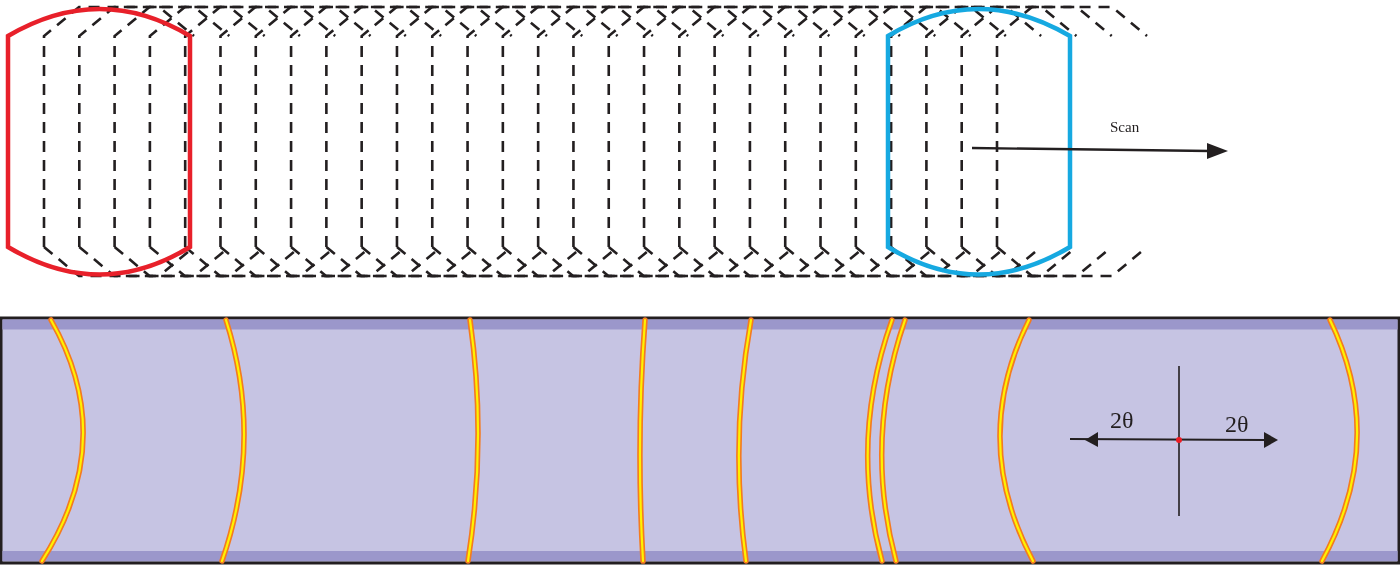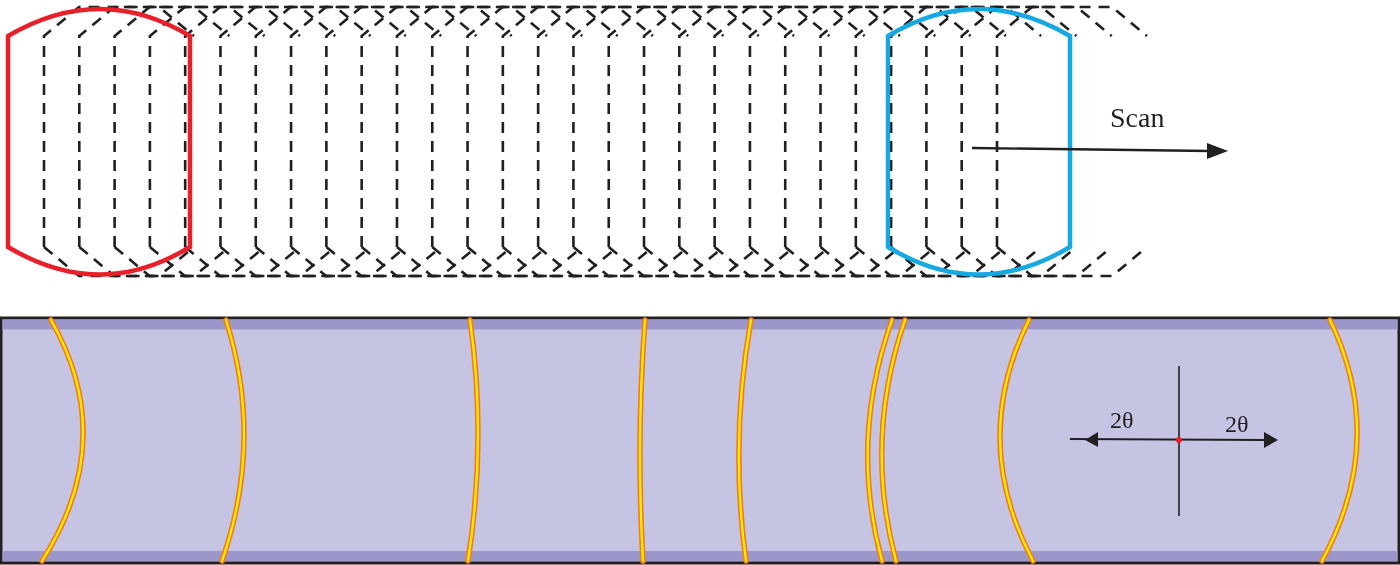--- a/index.html
+++ b/index.html
@@ -1,19 +1,19 @@
 <!DOCTYPE html>
 <html><head>
 <meta charset="utf-8">
 <style>
   html, body { margin: 0; padding: 0; background: #ffffff; }
   body { width: 1400px; height: 565px; position: relative; overflow: hidden; font-family: "Liberation Serif", "DejaVu Serif", serif; }
   #stage { position: absolute; left: 0; top: 0; width: 1400px; height: 565px; }
   .label { position: absolute; font-family: "Liberation Serif", "DejaVu Serif", serif; color: #231f20; white-space: nowrap; line-height: 1; }
-  #scan-label { left: 1110px; top: 104px; font-size: 28px; }
+  #scan-label { left: 1110px; top: 120px; font-size: 15px; }
   #theta-left { left: 1110px; top: 408px; font-size: 24px; }
   #theta-right { left: 1225px; top: 412px; font-size: 24px; }
 </style>
 </head>
 <body>
 
 <svg id="stage" width="1400" height="565" viewBox="0 0 1400 565" xmlns="http://www.w3.org/2000/svg">
 
   <g id="dashed-frames" fill="none" stroke="#231f20" stroke-width="2.6" stroke-dasharray="11,8">
       <path d="M44,247 L44,36 L79,7 L159,7 L194,36 M44,247 L79,276 L159,276 L194,247"></path>

